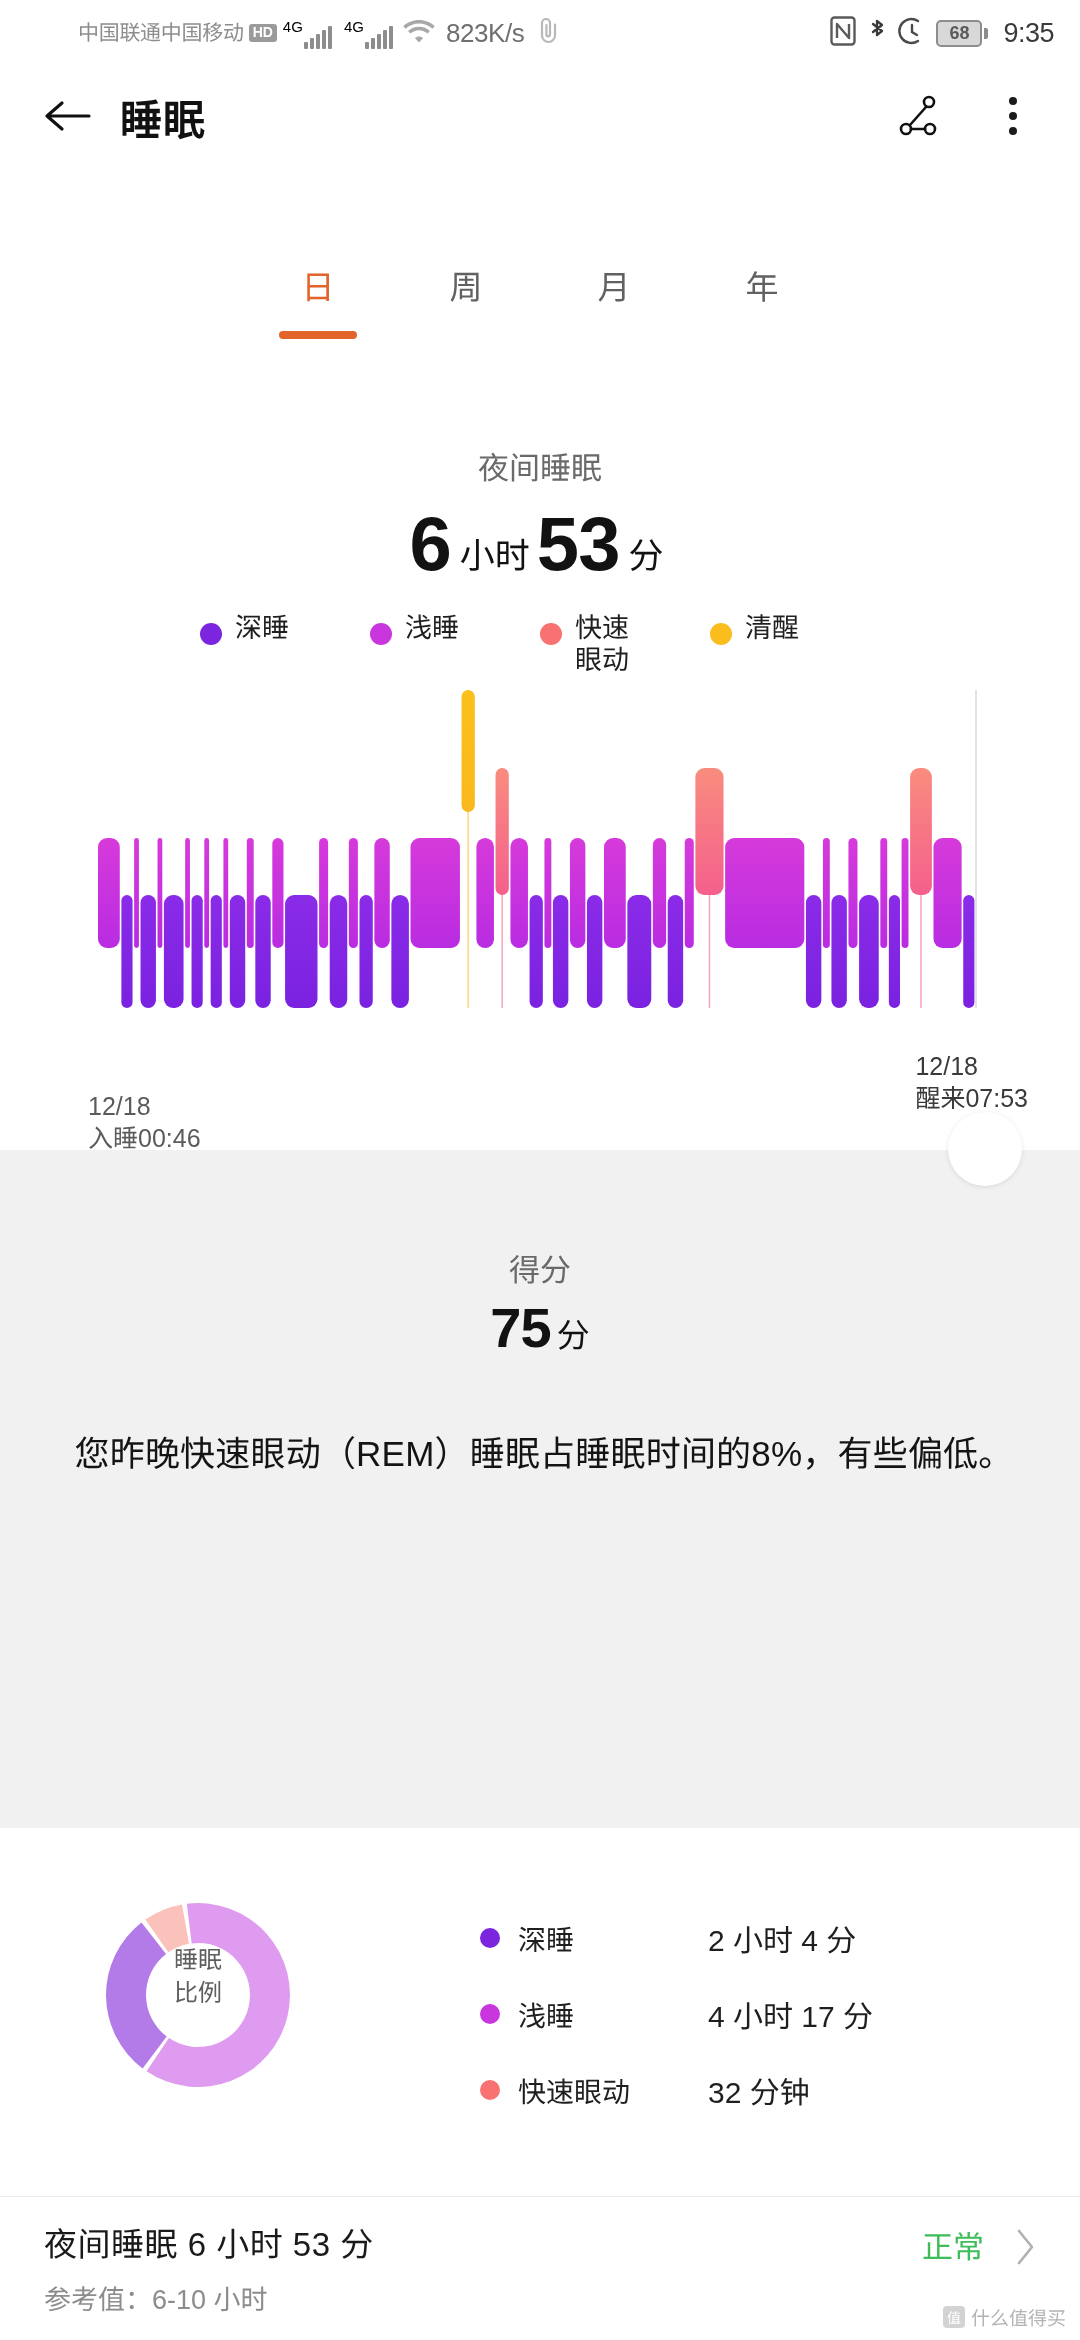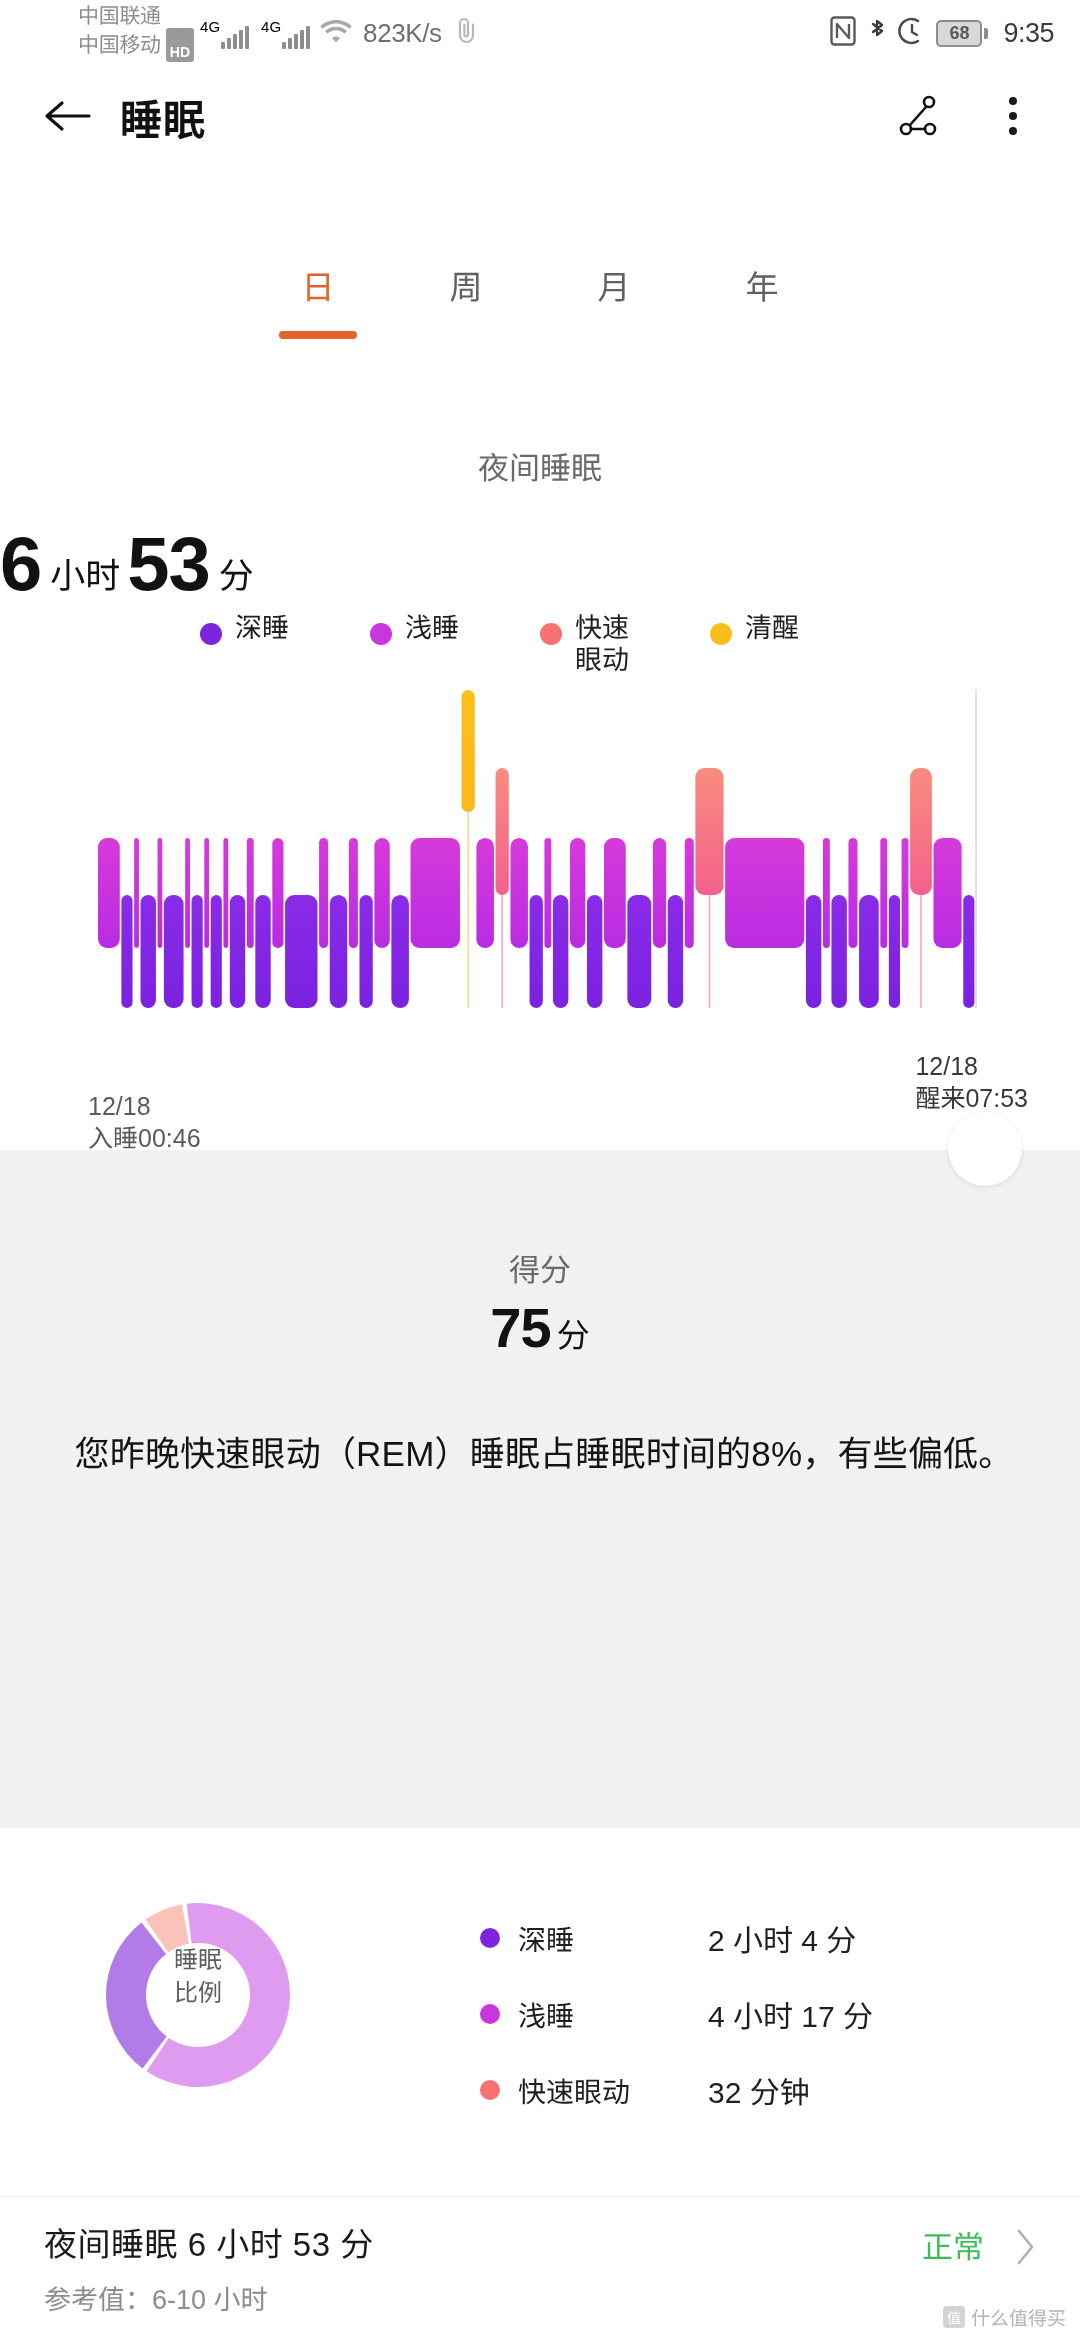--- a/index.html
+++ b/index.html
@@ -10,28 +10,28 @@
     overflow: hidden;
   }
   #root { position: relative; width: 1080px; height: 2340px; background:#fff; }
 
   
   .statusbar {
     position: absolute; top: 0; left: 0; width: 1080px; height: 66px;
     display: flex; align-items: center; padding: 0 26px;
   }
   .carrier-block {
-    display: flex; flex-direction: column; justify-content: center;
+    display: flex; justify-content: center;
     margin-left: 52px; line-height: 1.15;
   }
   .carrier-row { display:flex; align-items:center; gap:5px; }
   .carrier-txt { font-size: 21px; color: #8d8d8d; letter-spacing: -0.3px; }
   .hd-badge {
     font-size: 14px; color:#fff; background:#9a9a9a; border-radius:3px;
-    padding: 16px 4px 1px; font-weight: 700; line-height: 1.25;
+    padding: 0px 4px 1px; font-weight: 700; line-height: 1.25;
   }
   .sig-wrap { display:flex; align-items:flex-end; margin-left:6px; }
   .sig-4g { font-size: 15px; color:#000000; margin-bottom: 14px; margin-right:1px;}
   .bars { display:flex; align-items:flex-end; gap:2px; height:24px; }
   .bars i { display:block; width:4px; background:#8d8d8d; border-radius:1px; }
   .bars i:nth-child(1){height:7px;} .bars i:nth-child(2){height:11px;}
   .bars i:nth-child(3){height:15px;} .bars i:nth-child(4){height:19px;}
   .bars i:nth-child(5){height:23px;}
   .wifi-ic { margin-left:10px; margin-bottom:2px; }
   .netspeed { font-size: 26px; color:#6f6f6f; margin-left: 11px; letter-spacing:-0.4px;}
@@ -83,21 +83,21 @@
   }
   .date-prev { position:absolute; left: 62px; top: 2px; }
   .date-text { font-size: 32px; color:#5e5e5e; letter-spacing:0.5px;}
 
   
   .night-label {
     position:absolute; top: 443px; width:1080px; text-align:center;
     font-size: 31px; color:#6a6a6a;
   }
   .duration {
-    position:absolute; top: 520px; width:1080px; 
+    position:absolute; top: 500px; width:1080px; text-align:center;
     color:#121212; white-space:nowrap;
   }
   .dur-num { font-size: 76px; font-weight:700; letter-spacing:-1px; vertical-align:-2px;}
   .dur-unit { font-size: 35px; font-weight:400; margin:0 7px 0 9px; }
 
   
   .legend {
     position:absolute; top: 613px; left:0; width:1080px;
     display:flex; justify-content:center; align-items:flex-start; gap: 0;
   }

